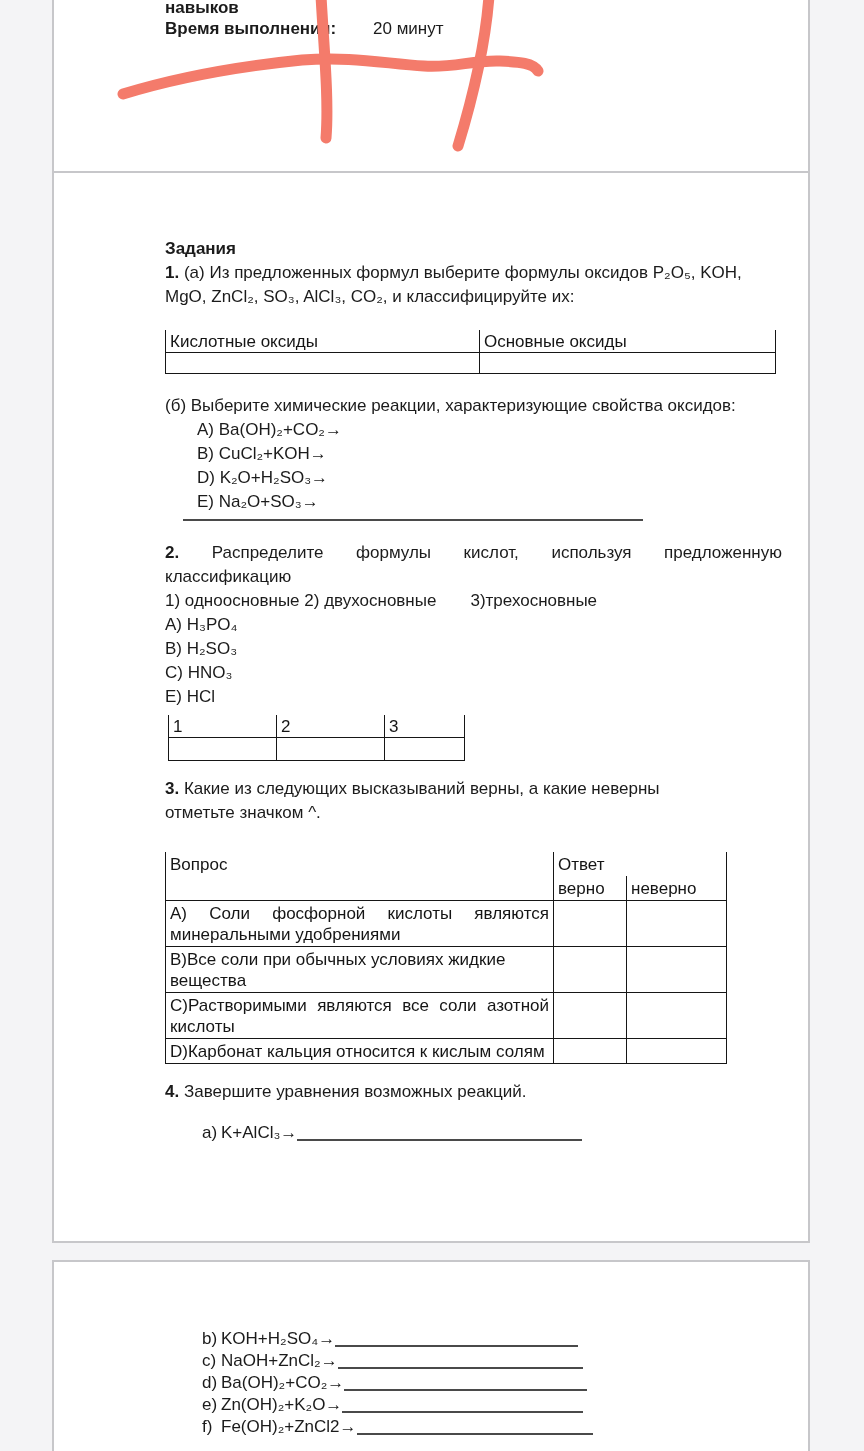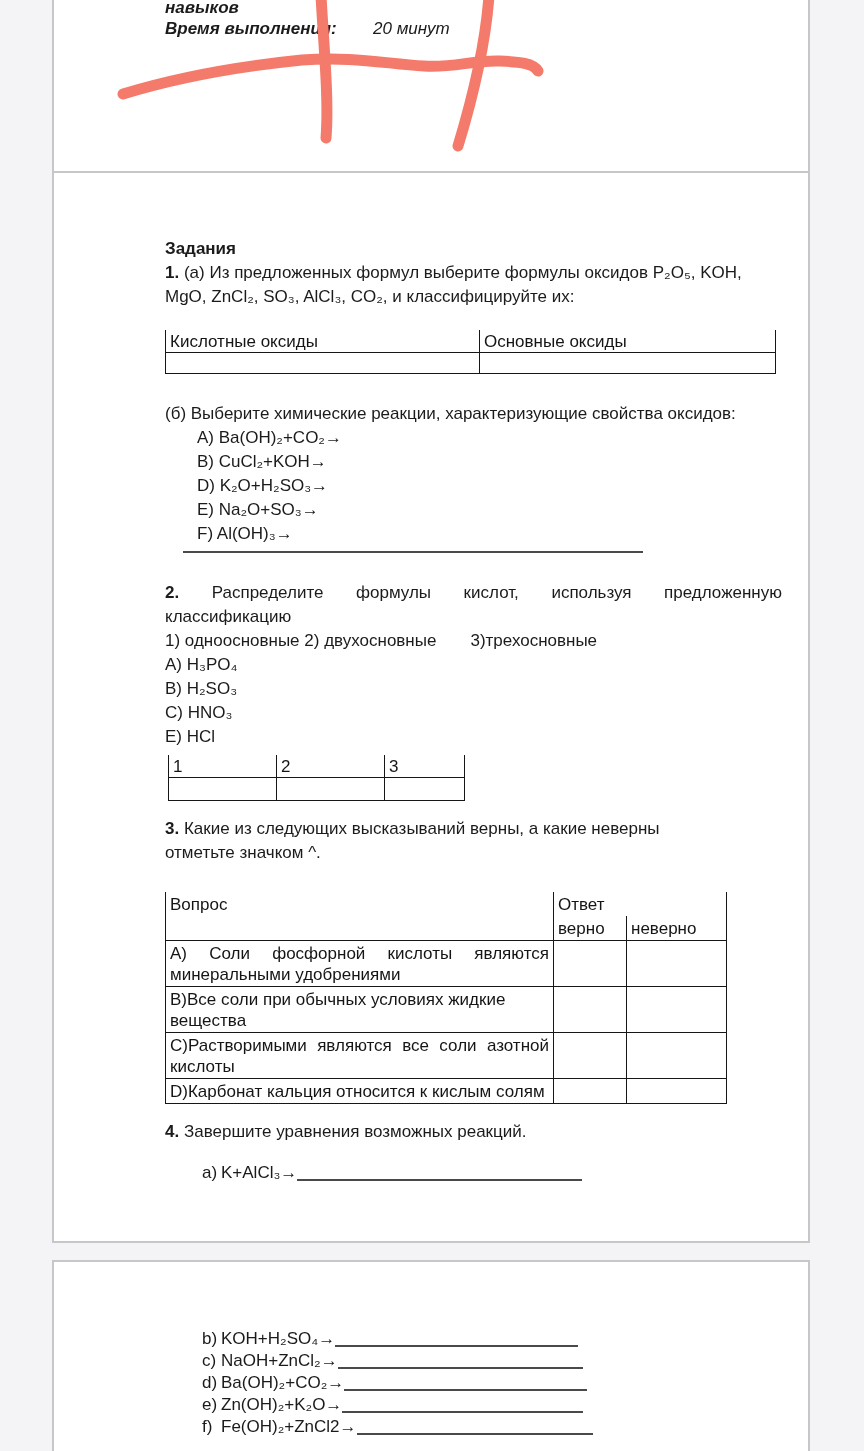--- a/index.html
+++ b/index.html
@@ -6,37 +6,37 @@
   .stage{
     position:relative;width:864px;height:1451px;overflow:hidden;
     background:#f4f4f6;
     font-family:"Liberation Sans","DejaVu Sans",sans-serif;
     color:#1b1b1b;
   }
   .page{
     position:absolute;left:52px;width:758px;box-sizing:border-box;
     background:#ffffff;border:2px solid #c7c7ca;
   }
-  #page1{top:0;height:176px;border-top:none;font-style:italic;}
+  #page1{top:0;height:176px;border-top:none;}
   #page2{top:171px;height:1072px;}
   #page3{top:1260px;height:250px;border-bottom:none;}
 
   
   .p1content{padding:0 0 0 111px;margin-top:-3px;font-size:17px;line-height:21px;}
   .p1-label{display:inline-block;width:208px;}
 
   .annotation{position:absolute;left:52px;top:0;width:758px;height:153px;z-index:6;pointer-events:none;}
   .annotation path{fill:none;stroke-width:11;stroke-linecap:round;}
 
   
   .content{padding:64px 26px 0 111px;font-size:17px;line-height:24px;}
   .b{font-weight:bold;}
   .indent{margin-left:32px;}
   .mt16{margin-top:16px;}
-  .mt20{margin-top:28px;}
+  .mt20{margin-top:20px;}
   .jlast{text-align:justify;text-align-last:justify;}
   .gap30{margin-left:34px;text-align:right;}
   .blankline{margin:3px 0 0 18px;width:460px;height:2px;border-bottom:2px solid #4a4a4a;}
 
   
   .t{border-collapse:collapse;table-layout:fixed;font-size:17px;line-height:19px;color:#151515;}
   .t td{border:1.5px solid #161616;padding:2px 4px 1px;vertical-align:top;overflow:hidden;}
   .t tr.open td{border-top:none;}
   .t1{width:611px;margin-top:21px;}
   .t1 tr.body td{height:17px;}
@@ -96,21 +96,20 @@
           <td class="empty"></td>
         </tr>
       </tbody>
         </table>
 
       <div class="mt20">(б) Выберите химические реакции, характеризующие свойства оксидов:</div>
       <div class="indent">A) Ba(OH)₂+CO₂→</div>
       <div class="indent">B) CuCl₂+KOH→</div>
       <div class="indent">D) K₂O+H₂SO₃→</div>
       <div class="indent">E) Na₂O+SO₃→</div>
-      <div class="indent">F) Al(OH)₃→</div>
 
       <div class="blankline"></div>
 
       <div class="jlast mt20"><span class="b">2.</span> <span>Распределите формулы кислот, используя предложенную</span></div>
       <div>классификацию</div>
       <div>
         <span>1) одноосновные</span>
         <span>2) двухосновные</span><span class="gap30">3)трехосновные</span>
       </div>
       <div>A) H₃PO₄</div>

